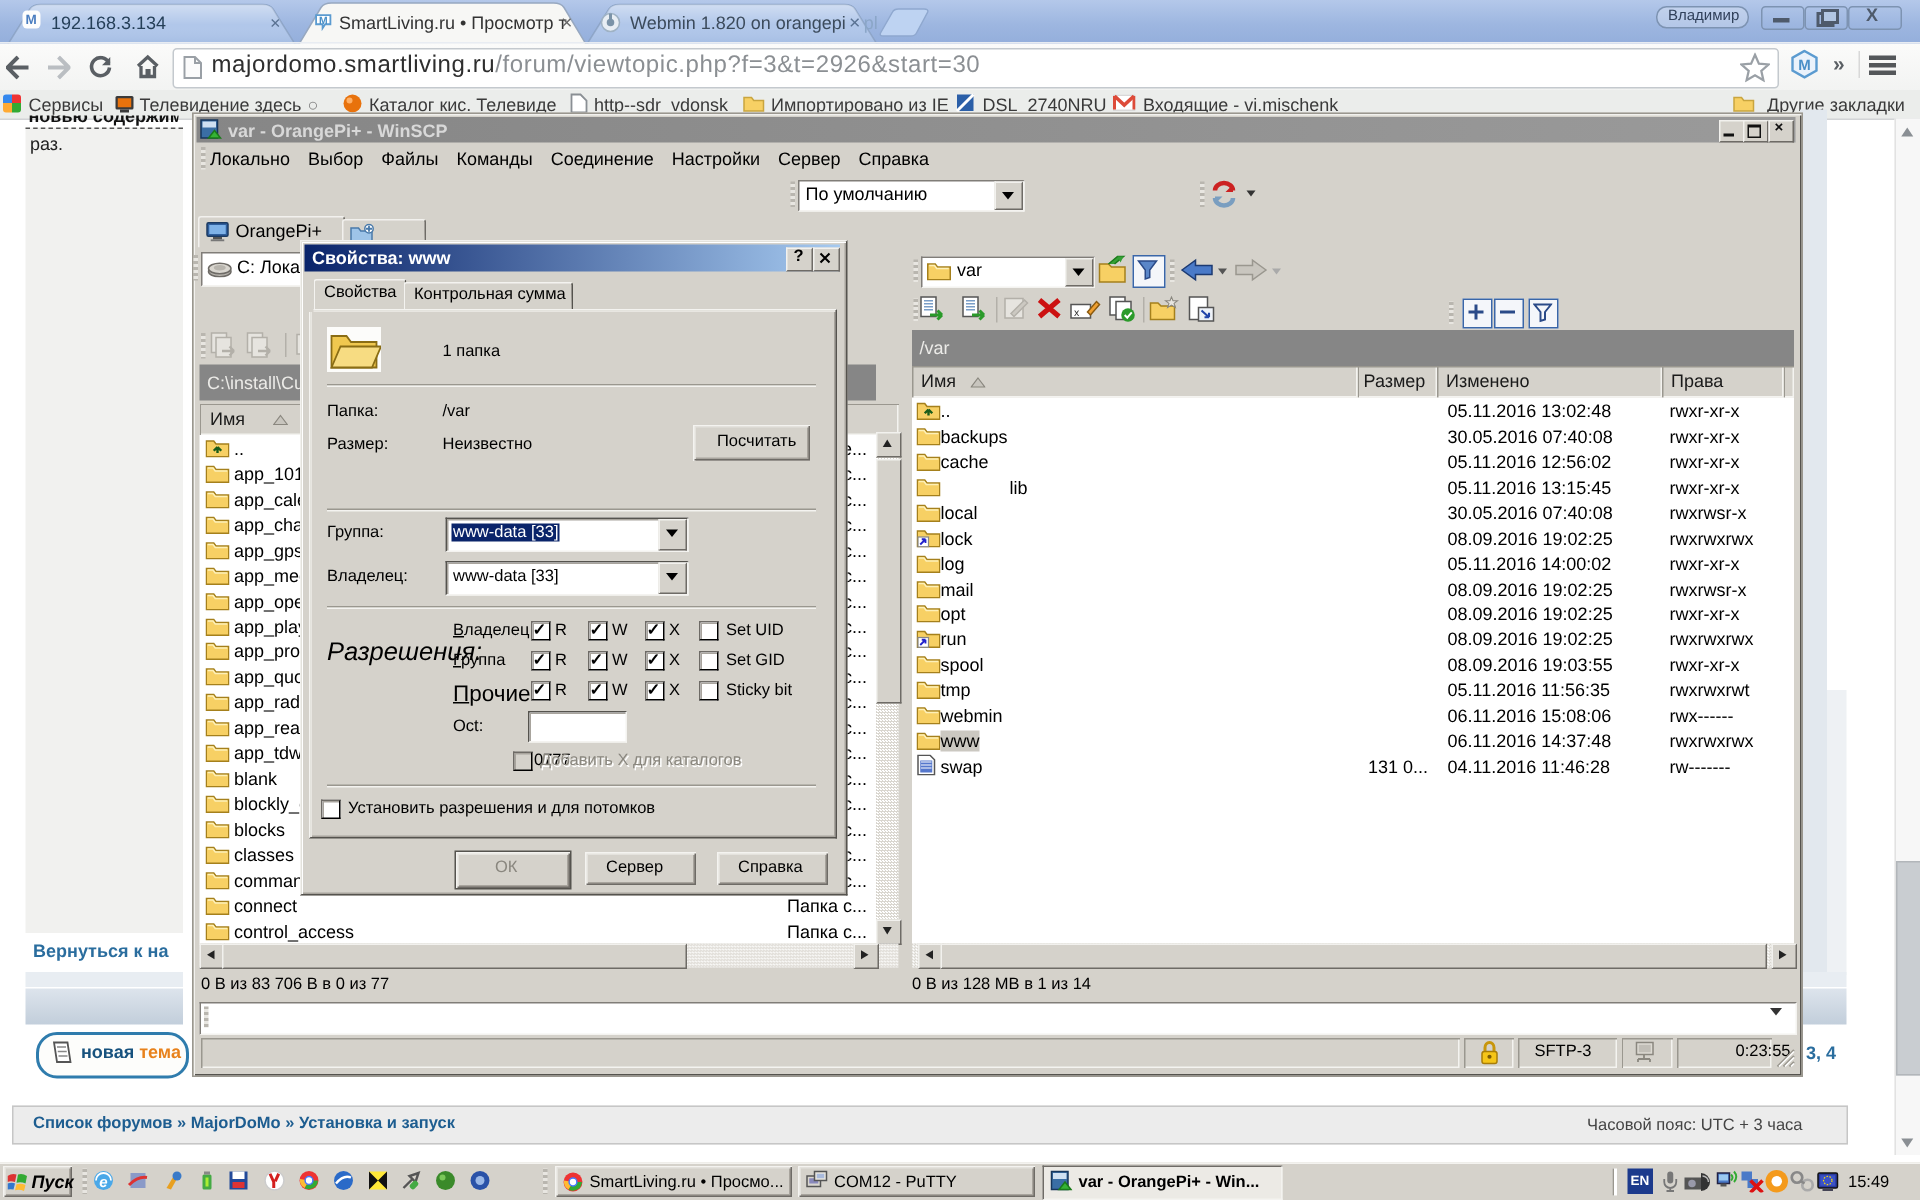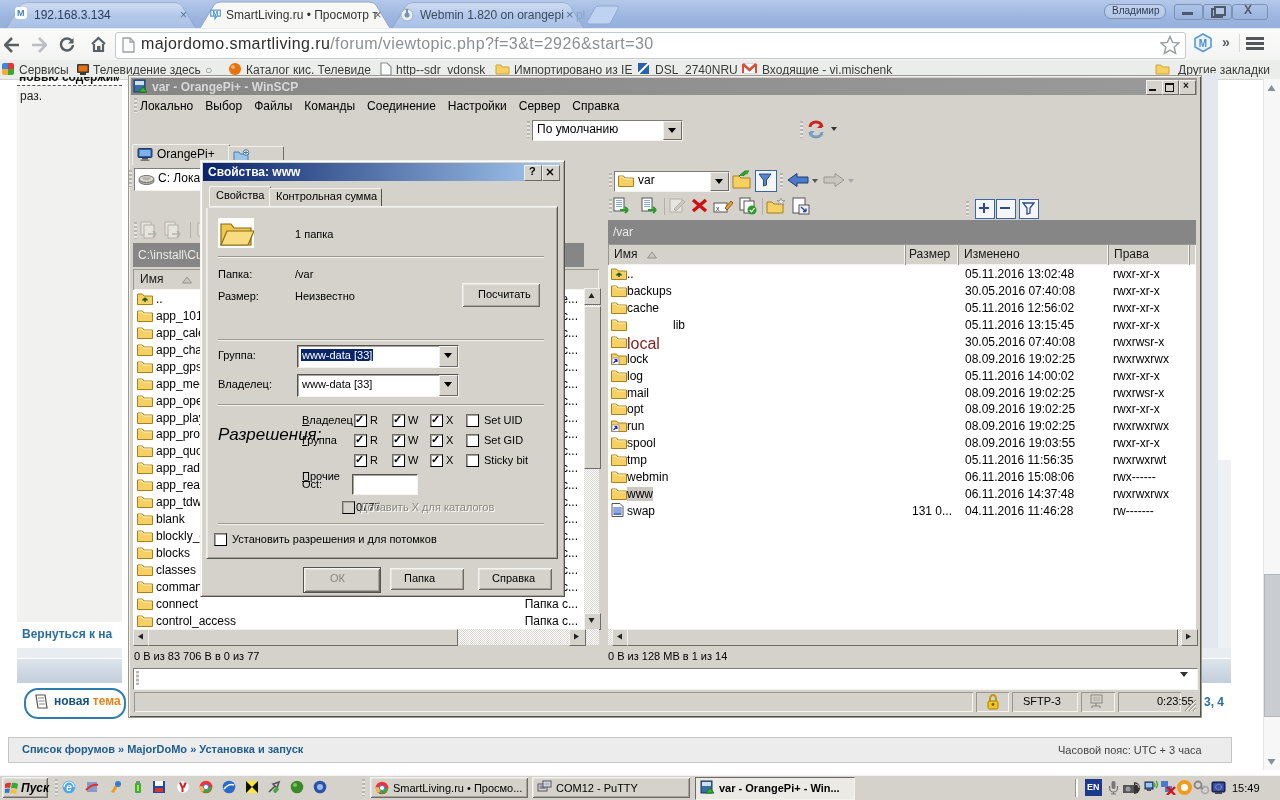--- a/index.html
+++ b/index.html
@@ -515,21 +515,21 @@
     <path d="M0.5 2 L5.5 2 L7 4 L15.5 4 L15.5 12.5 L0.5 12.5 Z" fill="#f7d064" stroke="#a5801c" stroke-width="1"></path>
     <path d="M1.5 3 L5 3 L6.5 5 L14.5 5" fill="none" stroke="#fdf0b8" stroke-width="1"></path>
   </svg>
 <div class="tx" style="left:627px;top:318px;font-size:12px;color:#000;margin-left:46px;">lib</div>
 <div class="tx" style="left:965px;top:318px;font-size:12px;color:#000;">05.11.2016 13:15:45</div>
 <div class="tx" style="left:1113px;top:318px;font-size:12px;color:#000;">rwxr-xr-x</div>
 <svg class="a" style="left:611px;top:335px;" width="16" height="13" viewBox="0 0 16 13">
     <path d="M0.5 2 L5.5 2 L7 4 L15.5 4 L15.5 12.5 L0.5 12.5 Z" fill="#f7d064" stroke="#a5801c" stroke-width="1"></path>
     <path d="M1.5 3 L5 3 L6.5 5 L14.5 5" fill="none" stroke="#fdf0b8" stroke-width="1"></path>
   </svg>
-<div class="tx" style="left:627px;top:335px;font-size:16px;color:#7f1d1d;">local</div>
+<div class="tx" style="left:627px;top:335px;font-size:12px;color:#000000;">local</div>
 <div class="tx" style="left:965px;top:335px;font-size:12px;color:#000;">30.05.2016 07:40:08</div>
 <div class="tx" style="left:1113px;top:335px;font-size:12px;color:#000;">rwxrwsr-x</div>
 <svg class="a" style="left:611px;top:352px;" width="16" height="13" viewBox="0 0 16 13">
     <path d="M0.5 2 L5.5 2 L7 4 L15.5 4 L15.5 12.5 L0.5 12.5 Z" fill="#f7d064" stroke="#a5801c" stroke-width="1"></path>
     <rect x="1" y="6" width="7" height="6.5" fill="#fff" stroke="#888" stroke-width="0.8"></rect>
     <path d="M2.5 11 L6 7.5 M6 7.5 L6 10 M6 7.5 L3.5 7.5" stroke="#2222cc" stroke-width="1.2" fill="none"></path>
   </svg>
 <div class="tx" style="left:627px;top:352px;font-size:12px;color:#000;">lock</div>
 <div class="tx" style="left:965px;top:352px;font-size:12px;color:#000;">08.09.2016 19:02:25</div>
 <div class="tx" style="left:1113px;top:352px;font-size:12px;color:#000;">rwxrwxrwx</div>
@@ -699,21 +699,21 @@
 <div class="cb a" style="left:392px;top:434px;">
     <span class="chk">✓</span>
   </div>
 <div class="tx" style="left:408px;top:434px;font-size:11px;color:#000;">W</div>
 <div class="cb a" style="left:430px;top:434px;">
     <span class="chk">✓</span>
   </div>
 <div class="tx" style="left:446px;top:434px;font-size:11px;color:#000;">X</div>
 <div class="cb a" style="left:466px;top:434px;"></div>
 <div class="tx" style="left:484px;top:434px;font-size:11px;color:#000;">Set GID</div>
-<div class="tx" style="left:302px;top:470px;font-size:11px;color:#000;"><u>П</u>рочие</div>
+<div class="tx" style="left:302px;top:454px;font-size:15px;color:#000;"><u>П</u>рочие</div>
 <div class="cb a" style="left:354px;top:454px;">
     <span class="chk">✓</span>
   </div>
 <div class="tx" style="left:370px;top:454px;font-size:11px;color:#000;">R</div>
 <div class="cb a" style="left:392px;top:454px;">
     <span class="chk">✓</span>
   </div>
 <div class="tx" style="left:408px;top:454px;font-size:11px;color:#000;">W</div>
 <div class="cb a" style="left:430px;top:454px;">
     <span class="chk">✓</span>
@@ -725,21 +725,21 @@
 <div class="a" style="left:352px;top:474px;width:64px;height:19px;background:#fff;border:1px solid #55534e;border-bottom-color:#f4f3f0;border-right-color:#f4f3f0;box-shadow:inset 1px 1px 0 #a8a49d;"></div>
 <div class="tx" style="left:356px;top:477px;font-size:11px;color:#000;margin-top:24px;">0777</div>
 <div class="cb a" style="left:342px;top:501px;background:#d5d2cb;"></div>
 <div class="tx" style="left:360px;top:501px;font-size:11px;color:#8a877f;text-shadow:1px 1px 0 #fff;">Добавить X для каталогов</div>
 <div class="etch a" style="left:218px;top:523px;width:326px;"></div>
 <div class="cb a" style="left:214px;top:533px;"></div>
 <div class="tx" style="left:232px;top:533px;font-size:11px;color:#000;">Установить разрешения и для потомков</div>
 <div class="a" style="left:303px;top:567px;width:76px;height:24px;background:#d5d2cb;border:1px solid #55534e;box-shadow:inset 1px 1px 0 #f4f3f0, inset -1px -1px 0 #6e6b66, inset 2px 2px 0 #e4e2dd, inset -2px -2px 0 #a8a49d;"></div>
 <div class="tx" style="left:330px;top:572px;font-size:11px;color:#8a877f;">ОК</div>
 <div class="raised2 a" style="left:390px;top:568px;width:74px;height:22px;"></div>
-<div class="tx" style="left:404px;top:572px;font-size:11px;color:#000;">Папка</div>
+<div class="tx" style="left:404px;top:572px;font-size:11px;color:#000;">Сервер</div>
 <div class="raised2 a" style="left:478px;top:568px;width:74px;height:22px;"></div>
 <div class="tx" style="left:492px;top:572px;font-size:11px;color:#000;">Справка</div>
 
 <div class="a" style="left:0;top:775px;width:1280px;height:25px;background:#d5d2cb;border-top:1px solid #f4f3f0;"></div>
 <div class="raised2 a" style="left:2px;top:777px;width:46px;height:21px;"></div>
 <svg class="a" style="left:5px;top:781px;" width="14" height="13" viewBox="0 0 14 13">
     <path d="M0 3 Q3 1 6 2 L5 7 Q2 6 0 7 Z" fill="#d33"></path>
     <path d="M7 2 Q10 1 13 3 L12 8 Q9 6.5 6 7.5 Z" fill="#3a3"></path>
     <path d="M0 8 Q3 7 5 8 L4 12 Q2 11.5 0 12 Z" fill="#37c"></path>
     <path d="M6 8.5 Q9 7.5 12 9 L11 13 Q8 11.5 5 12.5 Z" fill="#fb3"></path>

